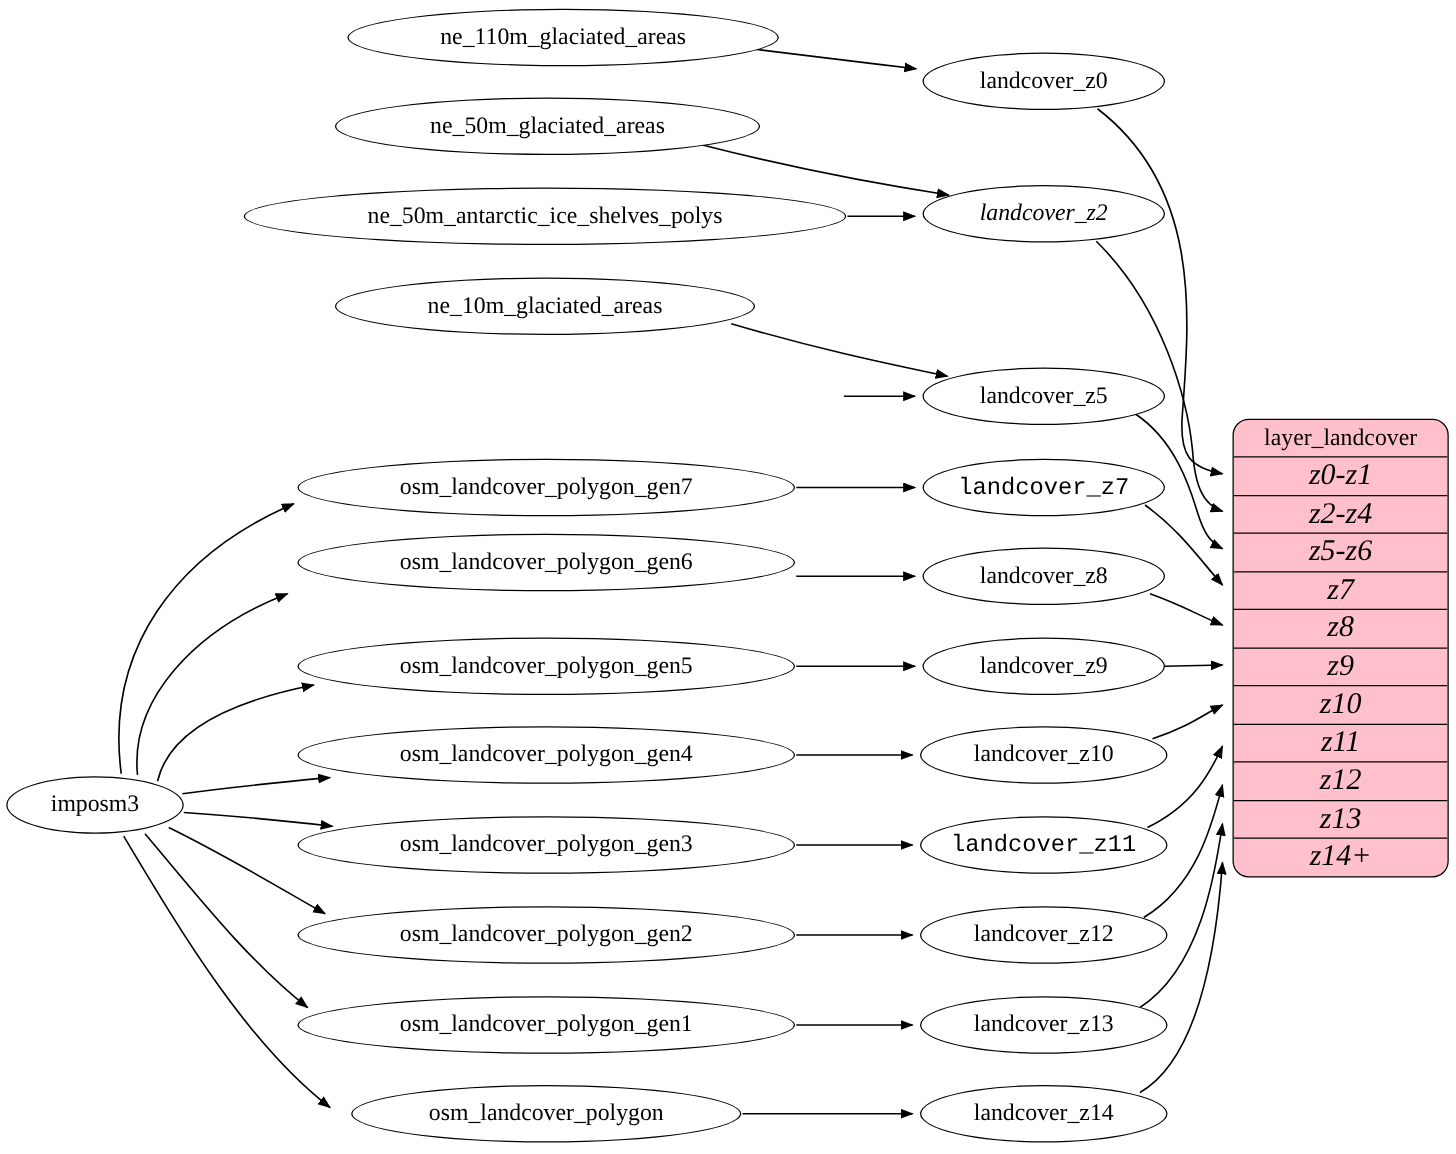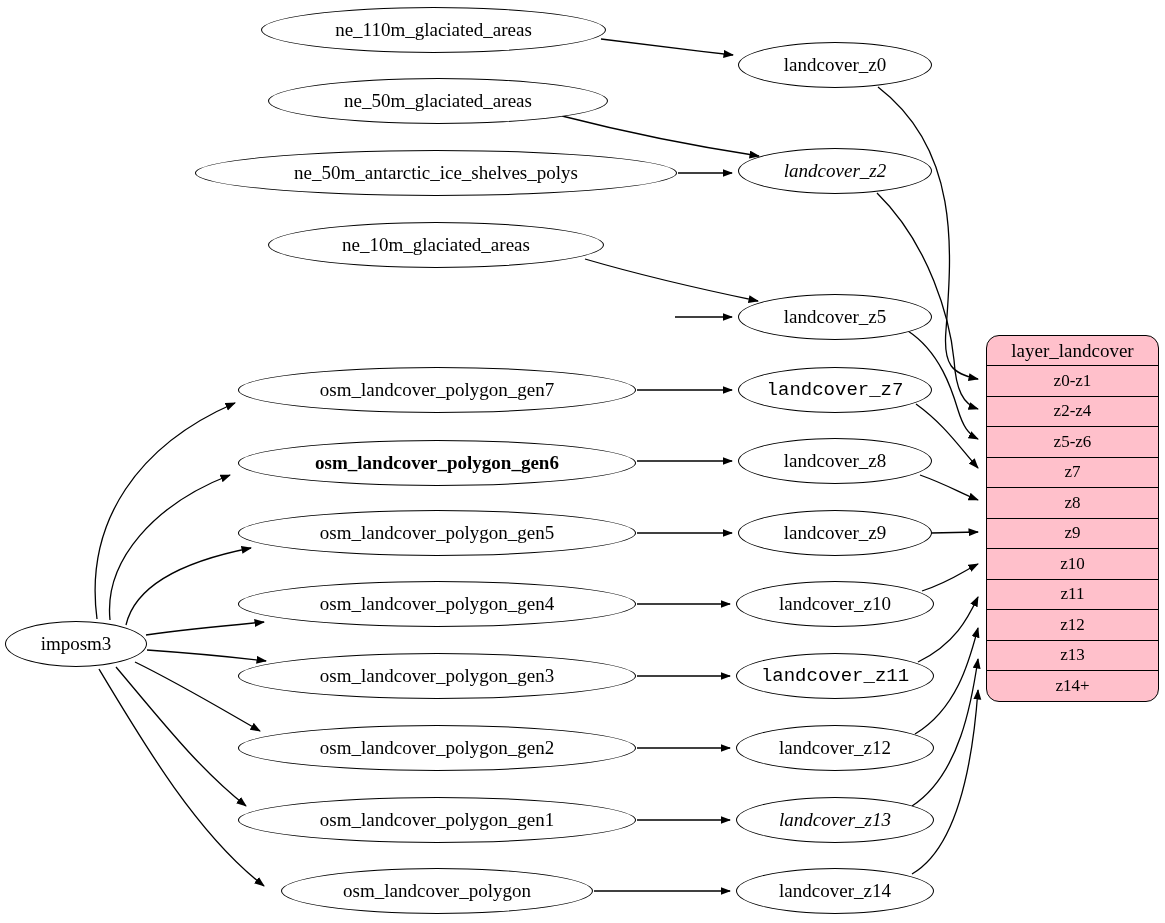--- a/index.html
+++ b/index.html
@@ -20,21 +20,21 @@
     position:absolute; left:986px; top:335px; width:173px;
     background:var(--pink); border:1.4px solid var(--stroke); border-radius:13px;
     box-sizing:border-box; overflow:hidden;
   }
   .layer-header {
     height:29px; display:flex; align-items:center; justify-content:center;
     font-size:19px;
   }
   .layer-row {
     height:30.5px; box-sizing:border-box; border-top:1.2px solid var(--stroke);
-    display:flex; align-items:center; justify-content:center; font-size:17px;
+    display:flex; align-items:center; justify-content:center; font-size:24px;font-style:italic;
   }
 </style>
 </head>
 <body>
 
 <div id="canvas">
 
   <svg id="edges" viewBox="0 0 1165 923">
     <defs>
       <marker id="arrow" markerWidth="11" markerHeight="9" refX="9.5" refY="4" orient="auto" markerUnits="userSpaceOnUse">
@@ -73,43 +73,43 @@
     <path class="edge" marker-end="url(#arrow)" d="M 931,533 L 978,532"></path>
     <path class="edge" marker-end="url(#arrow)" d="M 922,591 C 950,582 962,572 978,564"></path>
     <path class="edge" marker-end="url(#arrow)" d="M 918,662 C 955,644 968,618 978,597"></path>
     <path class="edge" marker-end="url(#arrow)" d="M 915,734 C 958,708 970,658 978,628"></path>
     <path class="edge" marker-end="url(#arrow)" d="M 912,806 C 960,775 972,700 978,659"></path>
     <path class="edge" marker-end="url(#arrow)" d="M 912,874 C 962,845 974,745 978,690"></path>
   </svg>
 
   <div class="node" style="left:5px; top:621px; width:142px; height:46px;">imposm3</div>
 
-  <div class="node" style="left:261px; top:7px;   width:345px; height:46px;">ne_110m_glaciated_areas</div>
+  <div class="node" style="left:278px; top:7px;   width:345px; height:46px;">ne_110m_glaciated_areas</div>
   <div class="node" style="left:268px; top:78px;  width:340px; height:46px;">ne_50m_glaciated_areas</div>
   <div class="node" style="left:195px; top:150px; width:482px; height:46px;">ne_50m_antarctic_ice_shelves_polys</div>
   <div class="node" style="left:268px; top:222px; width:336px; height:46px;">ne_10m_glaciated_areas</div>
   <div class="node" style="left:238px; top:367px; width:398px; height:46px;">osm_landcover_polygon_gen7</div>
-  <div class="node" style="left:238px; top:440px; width:398px; height:46px;font-weight:bold;">osm_landcover_polygon_gen6</div>
+  <div class="node" style="left:238px; top:427px; width:398px; height:46px;">osm_landcover_polygon_gen6</div>
   <div class="node" style="left:238px; top:510px; width:398px; height:46px;">osm_landcover_polygon_gen5</div>
   <div class="node" style="left:238px; top:581px; width:398px; height:46px;">osm_landcover_polygon_gen4</div>
   <div class="node" style="left:238px; top:653px; width:398px; height:46px;">osm_landcover_polygon_gen3</div>
   <div class="node" style="left:238px; top:725px; width:398px; height:46px;">osm_landcover_polygon_gen2</div>
   <div class="node" style="left:238px; top:797px; width:398px; height:46px;">osm_landcover_polygon_gen1</div>
   <div class="node" style="left:281px; top:868px; width:312px; height:46px;">osm_landcover_polygon</div>
 
   <div class="node" style="left:738px; top:42px;  width:194px; height:46px;">landcover_z0</div>
   <div class="node" style="left:738px; top:148px; width:194px; height:46px;font-style:italic;">landcover_z2</div>
   <div class="node" style="left:738px; top:294px; width:194px; height:46px;">landcover_z5</div>
   <div class="node" style="left:738px; top:367px; width:194px; height:46px;font-family:Liberation Mono, monospace;">landcover_z7</div>
   <div class="node" style="left:738px; top:438px; width:194px; height:46px;">landcover_z8</div>
   <div class="node" style="left:738px; top:510px; width:194px; height:46px;">landcover_z9</div>
   <div class="node" style="left:736px; top:581px; width:198px; height:46px;text-align:center;">landcover_z10</div>
   <div class="node" style="left:736px; top:653px; width:198px; height:46px;font-family:Liberation Mono, monospace;">landcover_z11</div>
   <div class="node" style="left:736px; top:725px; width:198px; height:46px;">landcover_z12</div>
-  <div class="node" style="left:736px; top:797px; width:198px; height:46px;font-style:italic;">landcover_z13</div>
+  <div class="node" style="left:736px; top:797px; width:198px; height:46px;">landcover_z13</div>
   <div class="node" style="left:736px; top:868px; width:198px; height:46px;">landcover_z14</div>
 
   <div class="layer-table">
     <div class="layer-header">layer_landcover</div>
     <div class="layer-row">z0-z1</div>
     <div class="layer-row">z2-z4</div>
     <div class="layer-row">z5-z6</div>
     <div class="layer-row">z7</div>
     <div class="layer-row">z8</div>
     <div class="layer-row">z9</div>

